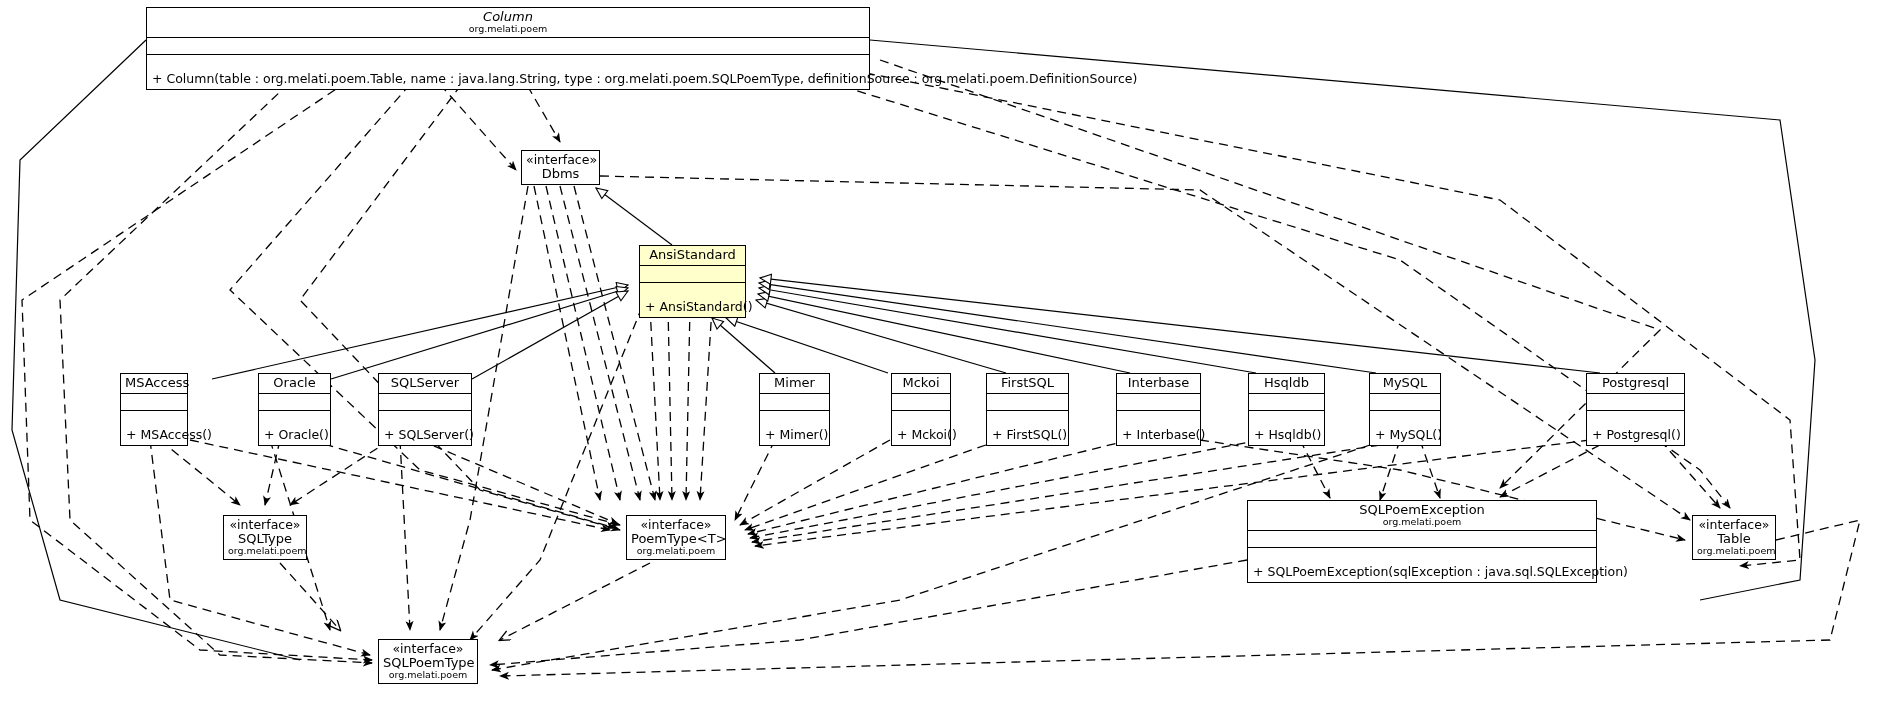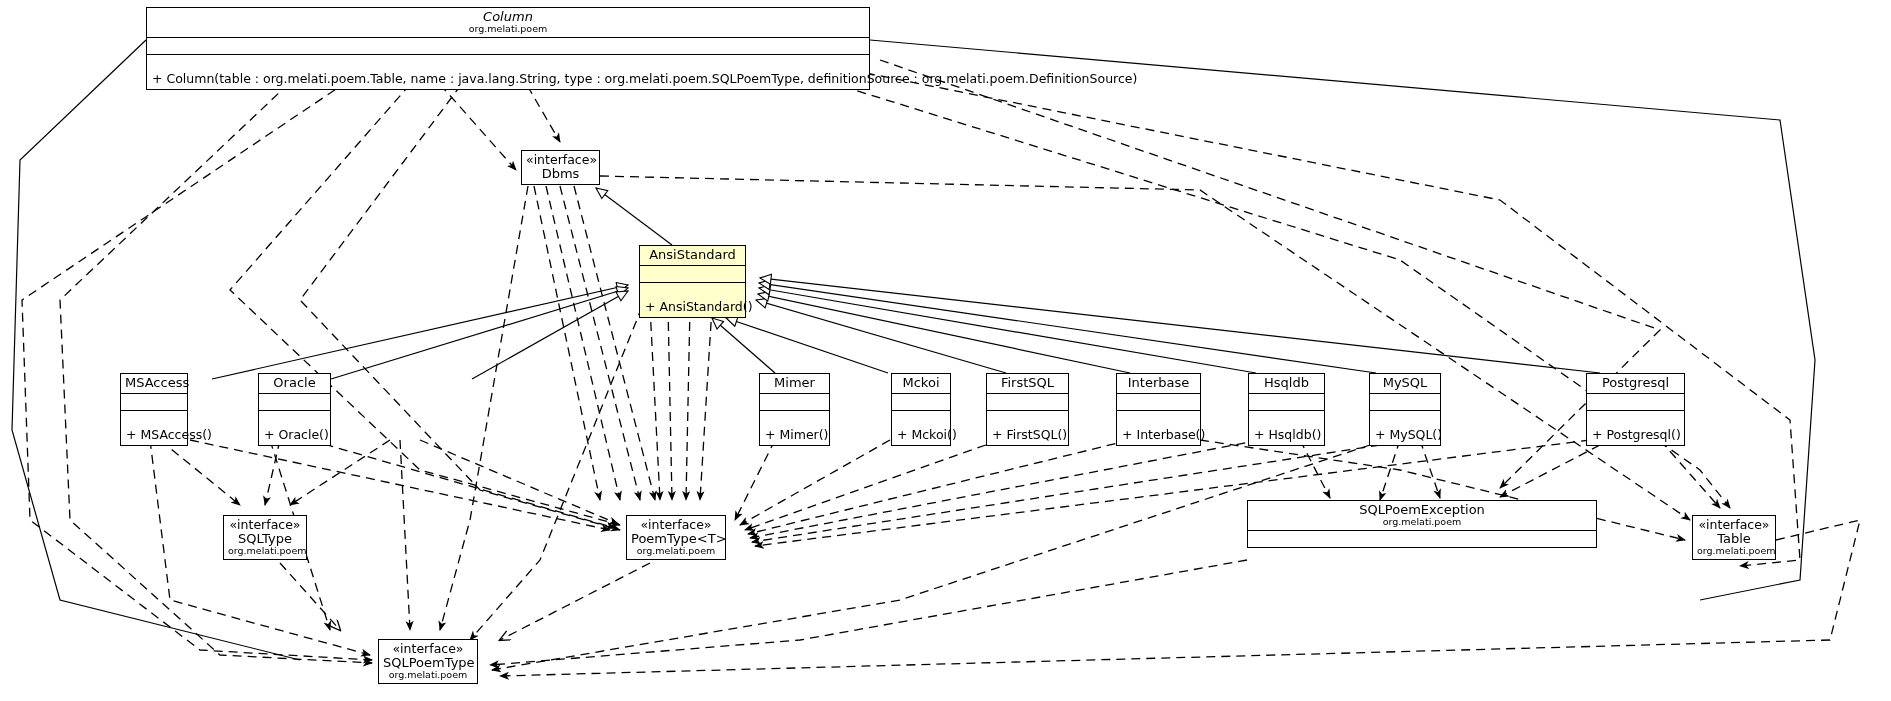--- a/index.html
+++ b/index.html
@@ -200,20 +200,27 @@
   </div>
 
   <div class="node" style="left:258px;top:373px;width:73px;">
     <div class="n-head">
       <div class="n-name">Oracle</div>
     </div>
     <div class="n-attrs n-sep"></div>
     <div class="n-ops center">+ Oracle()</div>
   </div>
 
+  <div class="node" style="left:378px;top:373px;width:94px;">
+    <div class="n-head">
+      <div class="n-name">SQLServer</div>
+    </div>
+    <div class="n-attrs n-sep"></div>
+    <div class="n-ops center">+ SQLServer()</div>
+  </div>
 
   <div class="node" style="left:759px;top:373px;width:71px;">
     <div class="n-head">
       <div class="n-name">Mimer</div>
     </div>
     <div class="n-attrs n-sep"></div>
     <div class="n-ops center">+ Mimer()</div>
   </div>
 
   <div class="node" style="left:874px;top:373px;width:60px;margin-left:17px;">
@@ -279,20 +286,21 @@
       <div class="n-pkg">org.melati.poem</div>
     </div>
   </div>
 
   <div class="node" style="left:1247px;top:500px;width:350px;">
     <div class="n-head">
       <div class="n-name">SQLPoemException</div>
       <div class="n-pkg">org.melati.poem</div>
     </div>
     <div class="n-attrs n-sep"></div>
+    <div class="n-ops center">+ SQLPoemException(sqlException : java.sql.SQLException)</div>
   </div>
 
   <div class="node" style="left:1692px;top:515px;width:84px;">
     <div class="n-head">
       <div class="n-stereo">«interface»</div>
       <div class="n-name">Table</div>
       <div class="n-pkg">org.melati.poem</div>
     </div>
   </div>
 

